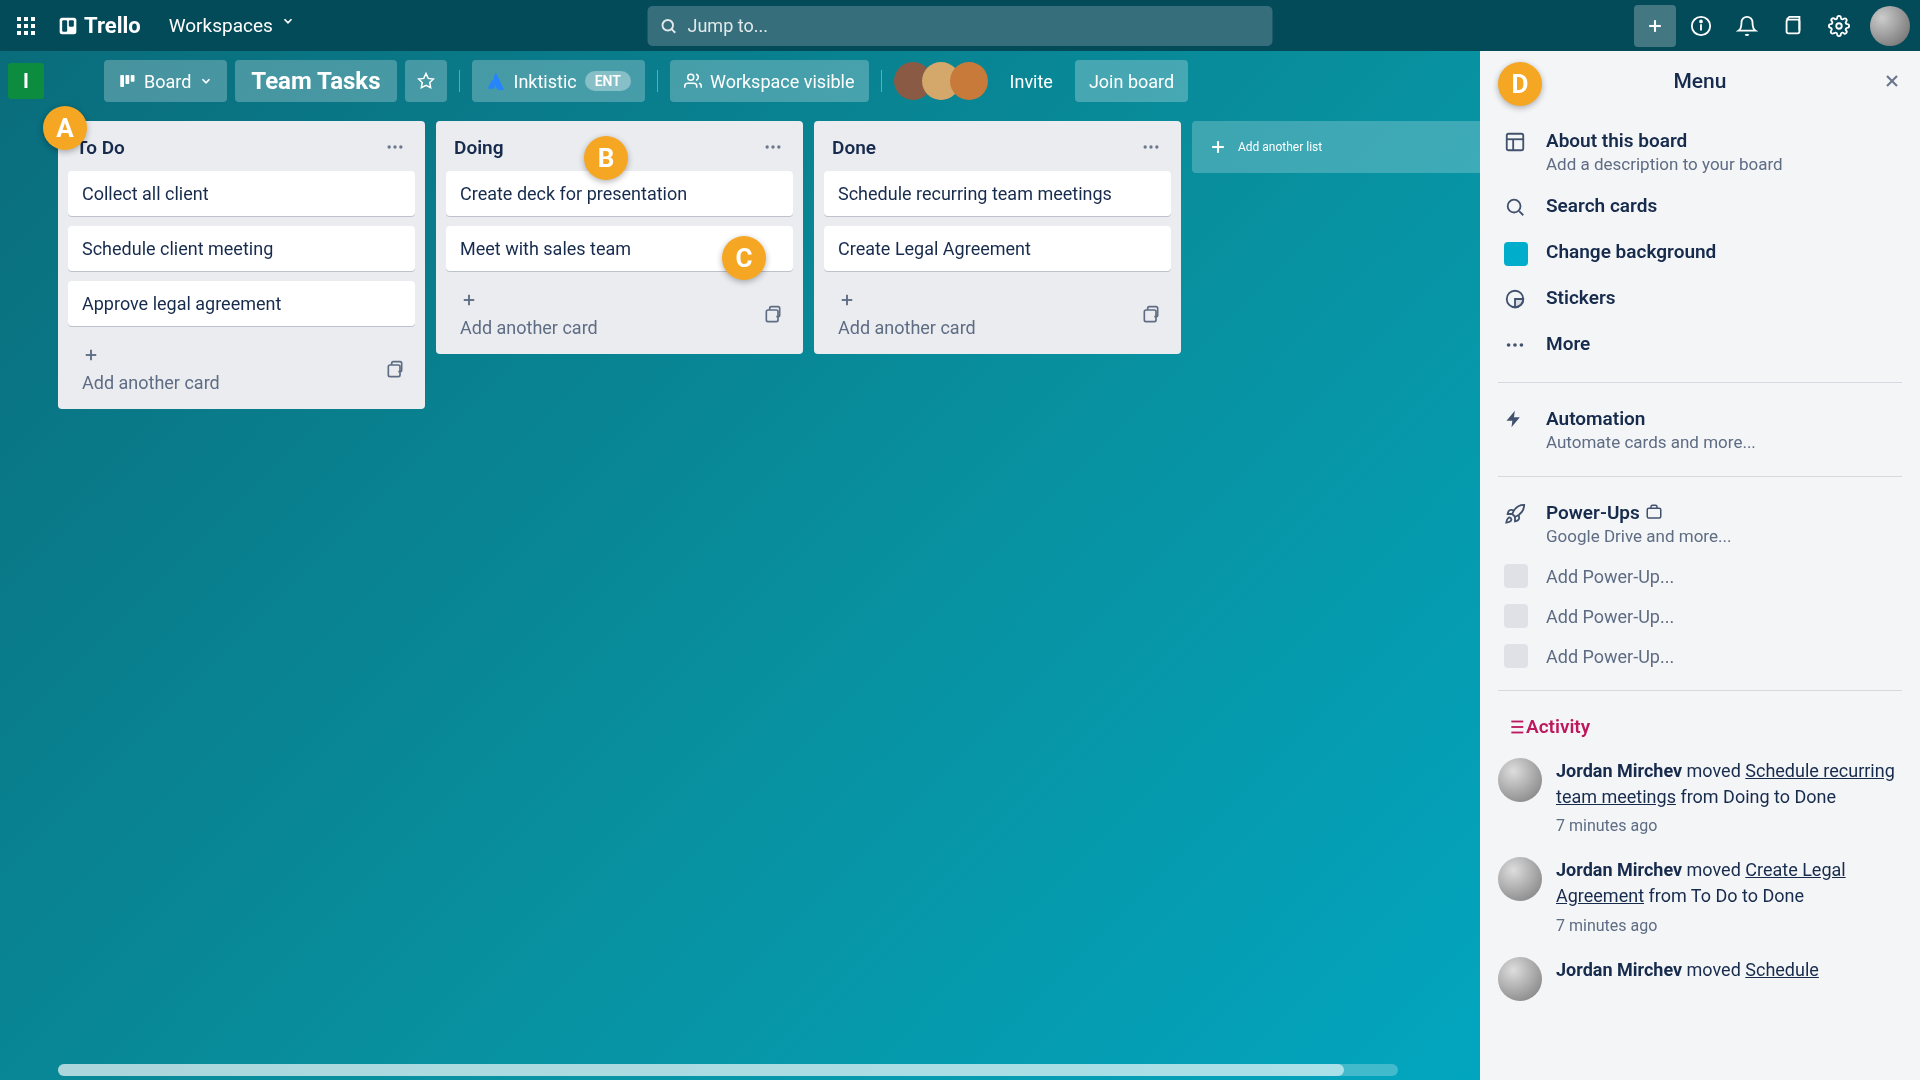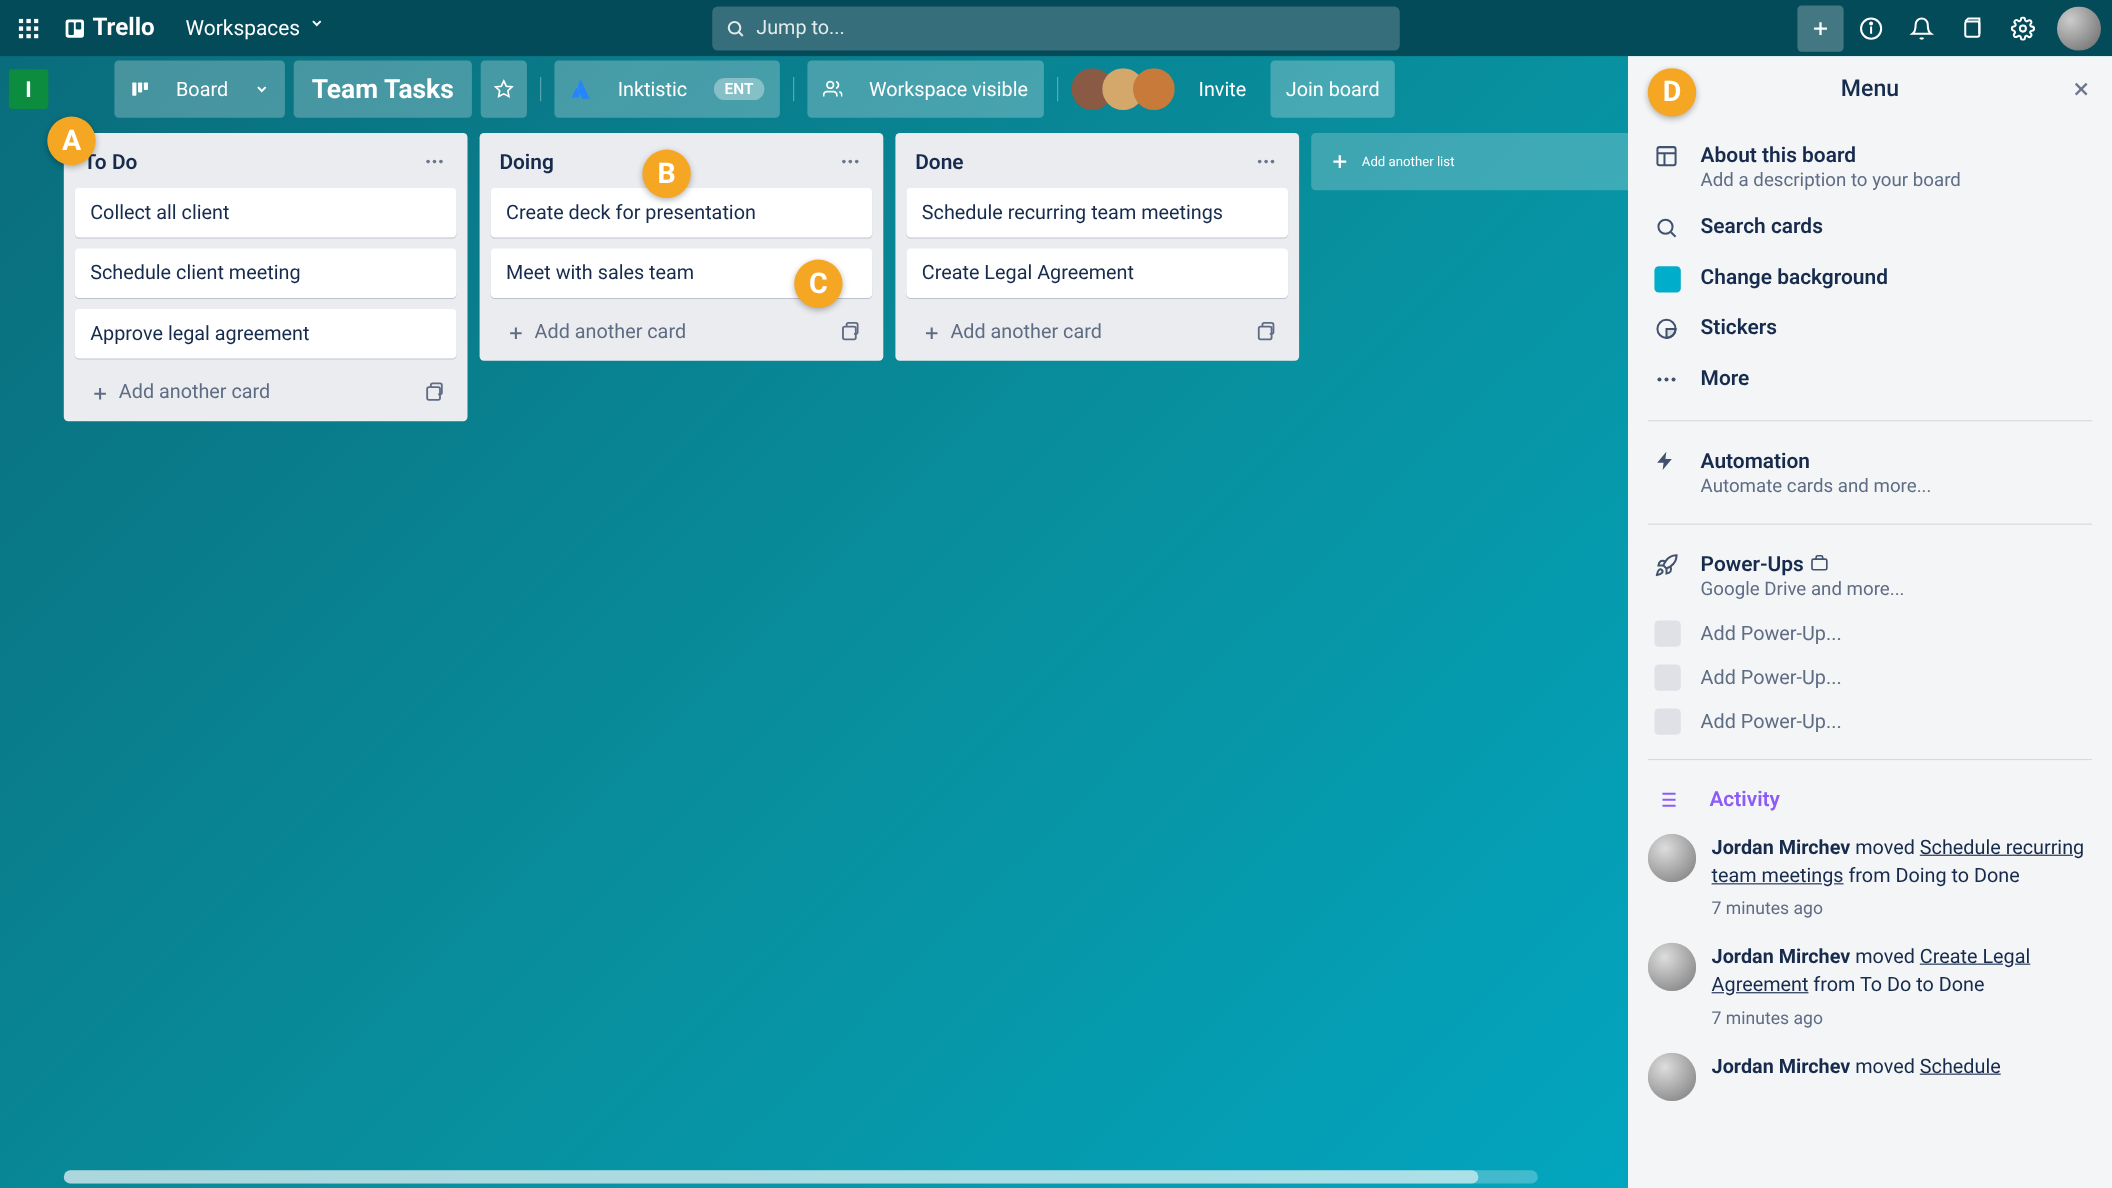--- a/index.html
+++ b/index.html
@@ -15,59 +15,59 @@
 .search-box::placeholder { color: rgba(255,255,255,0.85); }
 .search-icon-wrap { position: absolute; left: 12px; top: 50%; transform: translateY(-50%); color: rgba(255,255,255,0.85); }
 .nav-right { margin-left: auto; display: flex; align-items: center; gap: 4px; }
 .nav-icon-btn { width: 42px; height: 42px; display: flex; align-items: center; justify-content: center; color: #fff; cursor: pointer; border-radius: 3px; background: transparent; border: none; }
 .nav-icon-btn.plus { background: rgba(255,255,255,0.25); border-radius: 4px; }
 .nav-avatar { width: 40px; height: 40px; border-radius: 50%; background: #888; margin-left: 6px; cursor: pointer; background-image: radial-gradient(circle at 30% 30%, #ccc, #666); }
 
 .board-header { height: 60px; display: flex; align-items: center; padding: 0 14px 0 8px; gap: 8px; }
 .ws-initial { width: 36px; height: 36px; background: #0b8c3f; color: #fff; display: flex; align-items: center; justify-content: center; font-weight: 700; font-size: 20px; border-radius: 3px; cursor: pointer; }
 .expand-btn { width: 22px; height: 36px; display: flex; align-items: center; justify-content: center; color: #fff; cursor: pointer; }
-.hdr-btn { background: rgba(255,255,255,0.25); border: none; color: #fff; height: 52px; padding: 0 14px; border-radius: 4px; font-size: 18px; cursor: pointer; display: flex; align-items: center; gap: 24px; }
+.hdr-btn { background: rgba(255,255,255,0.25); border: none; color: #fff; height: 42px; padding: 0 14px; border-radius: 4px; font-size: 18px; cursor: pointer; display: flex; align-items: center; gap: 8px; }
 .board-name { font-size: 24px; font-weight: 700; padding: 0 16px; }
 .hdr-btn.icon-only { padding: 0; width: 42px; justify-content: center; }
 .hdr-divider { width: 1px; height: 22px; background: rgba(255,255,255,0.35); margin: 0 4px; }
 .ent-badge { background: rgba(255,255,255,0.35); color: #fff; font-size: 14px; padding: 2px 10px; border-radius: 12px; font-weight: 600; }
 .avatar-stack { display: flex; align-items: center; }
 .avatar-stack .av { width: 38px; height: 38px; border-radius: 50%; border: 2px solid rgba(0,0,0,0); margin-left: -10px; background: #c77; }
 .avatar-stack .av:first-child { margin-left: 0; }
 .hdr-spacer { flex: 1; }
 .callout { position: absolute; width: 44px; height: 44px; border-radius: 50%; background: #f5a623; color: #fff; font-weight: 700; font-size: 26px; display: flex; align-items: center; justify-content: center; box-shadow: 0 2px 6px rgba(0,0,0,0.3); z-index: 50; }
 
 .board-area { position: absolute; top: 111px; left: 0; right: 440px; bottom: 0; overflow-x: auto; overflow-y: hidden; padding: 10px 0 14px 58px; display: flex; align-items: flex-start; gap: 11px; }
 .list { width: 367px; flex-shrink: 0; background: #ebecf0; border-radius: 4px; padding: 8px 10px 10px 10px; display: flex; flex-direction: column; gap: 10px; }
 .list-header { display: flex; align-items: center; justify-content: space-between; padding: 4px 6px 0 8px; }
 .list-title { font-size: 19px; font-weight: 600; color: #172b4d; }
 .list-menu { color: #6b778c; cursor: pointer; padding: 4px; }
 .card { background: #fff; border-radius: 4px; padding: 12px 14px; font-size: 18px; color: #172b4d; box-shadow: 0 1px 0 rgba(9,30,66,0.2); cursor: pointer; }
 .add-card-row { display: flex; align-items: center; justify-content: space-between; padding: 6px 6px 2px 8px; }
-.add-card-btn { background: transparent; border: none; color: #5e6c84; font-size: 18px; cursor: pointer; display: flex; align-items: flex-end; gap: 8px; padding: 4px 6px; border-radius: 3px; }
+.add-card-btn { background: transparent; border: none; color: #5e6c84; font-size: 18px; cursor: pointer; display: flex; align-items: flex-start; gap: 8px; padding: 4px 6px; border-radius: 3px; flex-direction: column; }
 .template-btn { color: #5e6c84; cursor: pointer; padding: 4px; }
 .add-list { width: 367px; flex-shrink: 0; background: rgba(255,255,255,0.22); border: none; color: #fff; height: 52px; border-radius: 4px; font-size: 12px; cursor: pointer; display: flex; align-items: center; gap: 10px; padding: 0 16px; }
 .hscroll { position: absolute; left: 58px; bottom: 4px; height: 12px; width: 1340px; background: rgba(255,255,255,0.25); border-radius: 6px; }
 .hscroll-thumb { height: 100%; background: rgba(255,255,255,0.55); border-radius: 6px; width: 96%; }
 
 .menu-panel { position: absolute; top: 51px; right: 0; bottom: 0; width: 440px; background: #f4f5f7; display: flex; flex-direction: column; }
 .menu-head { height: 60px; display: flex; align-items: center; justify-content: center; position: relative; border-bottom: none; }
 .menu-head-title { font-size: 21px; font-weight: 500; color: #172b4d; }
 .menu-close { position: absolute; right: 18px; top: 50%; transform: translateY(-50%); color: #6b778c; cursor: pointer; font-size: 22px; background: transparent; border: none; }
 .menu-body { flex: 1; overflow-y: auto; padding: 8px 18px 0 18px; }
 .menu-item { display: flex; align-items: flex-start; gap: 18px; padding: 10px 6px; cursor: pointer; border-radius: 4px; }
 .menu-item .mi-icon { width: 24px; height: 24px; flex-shrink: 0; color: #42526e; margin-top: 2px; }
 .menu-item .mi-text { flex: 1; }
 .menu-item .mi-title { font-size: 19px; font-weight: 600; color: #172b4d; }
 .menu-item .mi-sub { font-size: 17px; color: #5e6c84; margin-top: 2px; }
 .menu-divider { height: 1px; background: rgba(9,30,66,0.13); margin: 14px 0; }
 .bg-swatch { width: 24px; height: 24px; background: #00aecc; border-radius: 4px; }
 .pu-row { display: flex; align-items: center; gap: 18px; padding: 8px 6px; cursor: pointer; color: #5e6c84; font-size: 18px; }
 .pu-slot { width: 24px; height: 24px; background: #dfe1e6; border-radius: 4px; }
-.activity-title { font-size: 19px; font-weight: 600; color: #8b5cf6; padding: 10px 6px; display: flex; align-items: center; gap: 28px; }
+.activity-title { font-size: 19px; font-weight: 600; color: #be185d; padding: 10px 6px; display: flex; align-items: center; gap: 0; }
 .act-item { display: flex; gap: 14px; padding: 10px 0; }
 .act-av { width: 44px; height: 44px; border-radius: 50%; background: #bbb; flex-shrink: 0; background-image: radial-gradient(circle at 35% 30%, #ddd, #777); }
 .act-body { flex: 1; font-size: 18px; color: #172b4d; line-height: 1.45; }
 .act-body .u { font-weight: 700; }
 .act-body .lnk { text-decoration: underline; cursor: pointer; }
 .act-time { font-size: 16px; color: #5e6c84; margin-top: 4px; }
 
 svg { display: block; }
 </style>
 </head>

